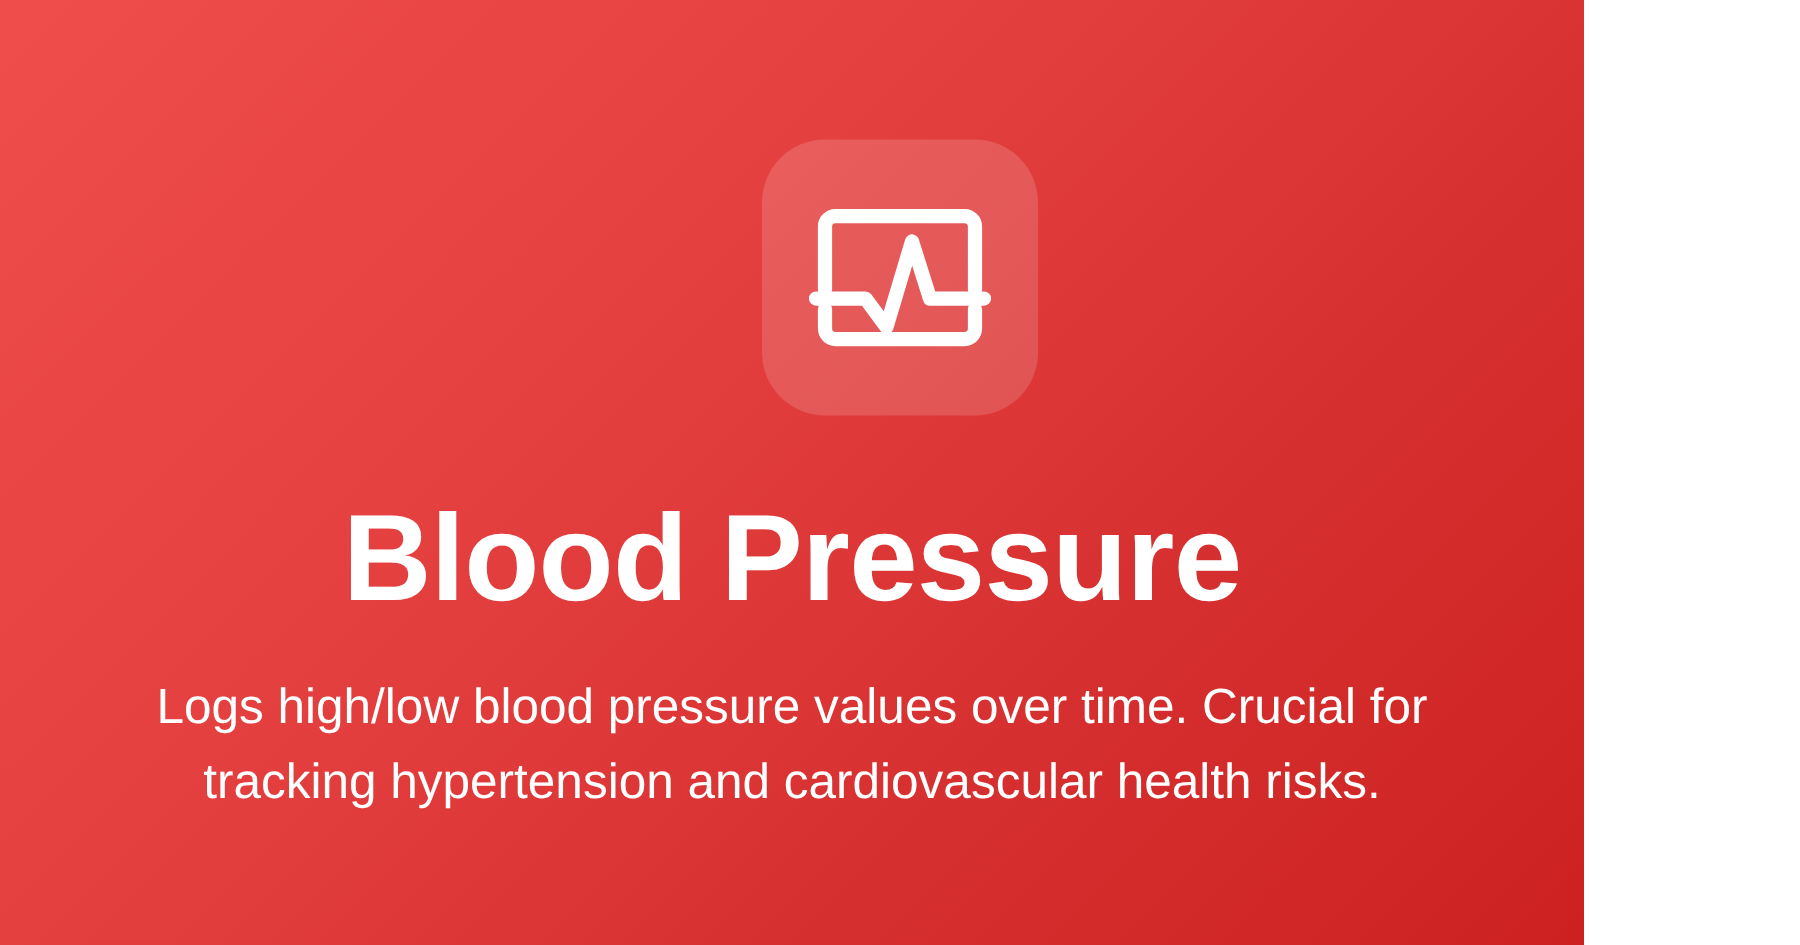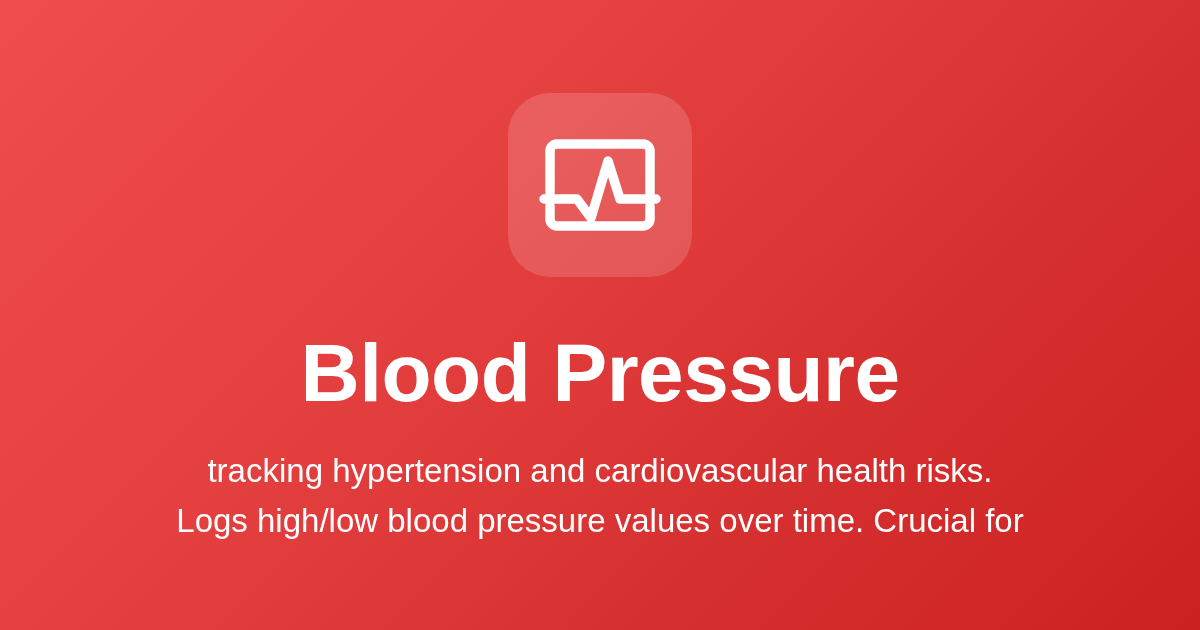--- a/index.html
+++ b/index.html
@@ -10,21 +10,21 @@
 
   body {
     width: 1200px;
     height: 630px;
     overflow: hidden;
     font-family: "Liberation Sans", "DejaVu Sans", sans-serif;
   }
 
   #card {
     position: relative;
-    width: 1200px;
+    width: 1056px;
     height: 630px;
     box-sizing: border-box;
     display: flex;
     flex-direction: column;
     align-items: center;
     justify-content: flex-start;
     background: linear-gradient(135deg, #ef4c4c 0%, #e54040 38%, #d62f2f 70%, #cd2121 100%);
     overflow: hidden;
   }
 
@@ -99,17 +99,17 @@
         <path d="M14 85 L14 98 A7 7 0 0 0 21 105 L107 105 A7 7 0 0 0 114 98 L114 85"></path>
 
         <path d="M8 78 L41 78 L55 97 L72 40 L84 78 L120 78"></path>
       </g>
     </svg>
   </div>
 
   <h1 class="headline">Blood Pressure</h1>
 
   <p class="subtitle">
+    <span class="line">Logs high/low blood pressure values over time. Crucial for</span>
     <span class="line">tracking hypertension and cardiovascular health risks.</span>
-    <span class="line">Logs high/low blood pressure values over time. Crucial for</span>
   </p>
 
 </div>
 
 </body></html>

